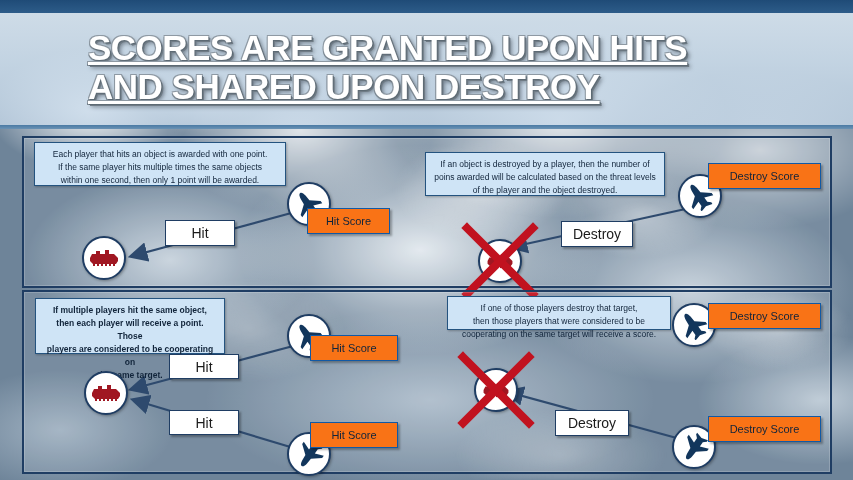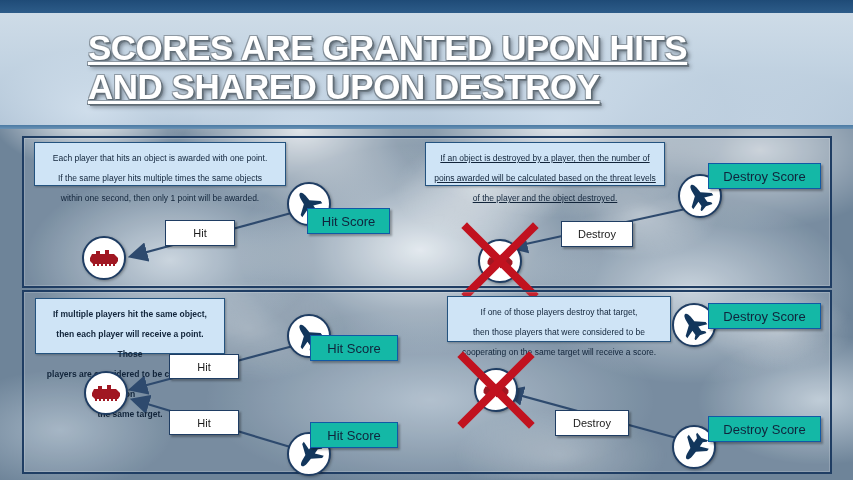--- a/index.html
+++ b/index.html
@@ -80,45 +80,45 @@
   }
   #panel-top{left:22px;top:136px;width:806px;height:148px;}
   #panel-bottom{left:22px;top:290px;width:806px;height:180px;}
 
   
   .note{
     position:absolute;
     background:#cfe4f6;
     border:1.5px solid #24537f;
     color:#11243a;
-    font-size:8.5px;line-height:20px;
+    font-size:8.5px;line-height:13px;
     text-align:center;
     padding:5px 7px;
     box-sizing:border-box;
     white-space:pre-line;
     box-shadow:1px 1px 2px rgba(0,0,0,.25);
   }
   #note-hit-rule{left:34px;top:142px;width:252px;height:44px;}
-  #note-destroy-rule{left:425px;top:142px;width:240px;height:44px;text-decoration:underline;}
+  #note-destroy-rule{left:425px;top:152px;width:240px;height:44px;}
   #note-multi-hit{left:35px;top:298px;width:190px;height:56px;font-weight:bold;}
-  #note-multi-destroy{left:447px;top:296px;width:224px;height:46px;}
+  #note-multi-destroy{left:447px;top:296px;width:224px;height:34px;}
 
   
   .label-white{
     position:absolute;
     background:#ffffff;border:1.5px solid #1f3d63;
-    color:#1b1b1b;font-size:11px;
+    color:#1b1b1b;font-size:14px;
     display:flex;align-items:center;justify-content:center;
     box-shadow:1.5px 1.5px 2px rgba(0,0,0,.3);
     box-sizing:border-box;
   }
   .label-blue{
     position:absolute;
-    background:#14b8a6;border:1.5px solid #1159a5;
-    color:#10243c;font-size:13px;
+    background:#f97316;border:1.5px solid #1159a5;
+    color:#10243c;font-size:11px;
     display:flex;align-items:center;justify-content:center;
     box-shadow:1.5px 1.5px 2px rgba(0,0,0,.3);
     box-sizing:border-box;
   }
   #label-hit-1{left:165px;top:220px;width:70px;height:26px;}
   #label-hitscore-1{left:307px;top:208px;width:83px;height:26px;}
   #label-destroy-1{left:561px;top:221px;width:72px;height:26px;}
   #label-destroyscore-1{left:708px;top:163px;width:113px;height:26px;}
 
   #label-hit-2a{left:169px;top:354px;width:70px;height:25px;}

